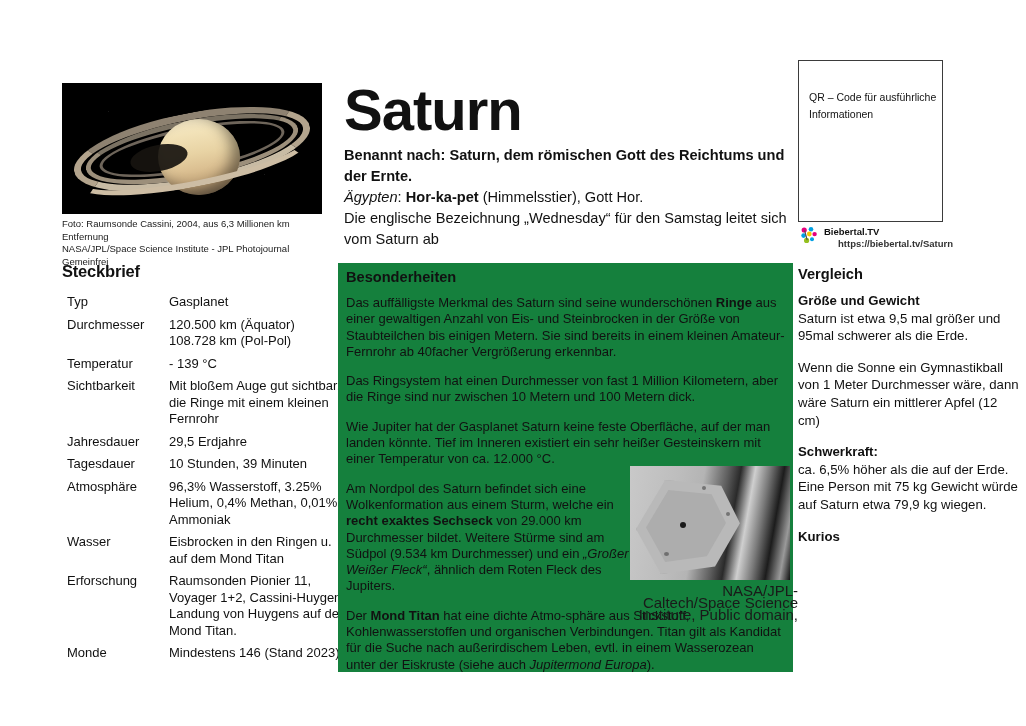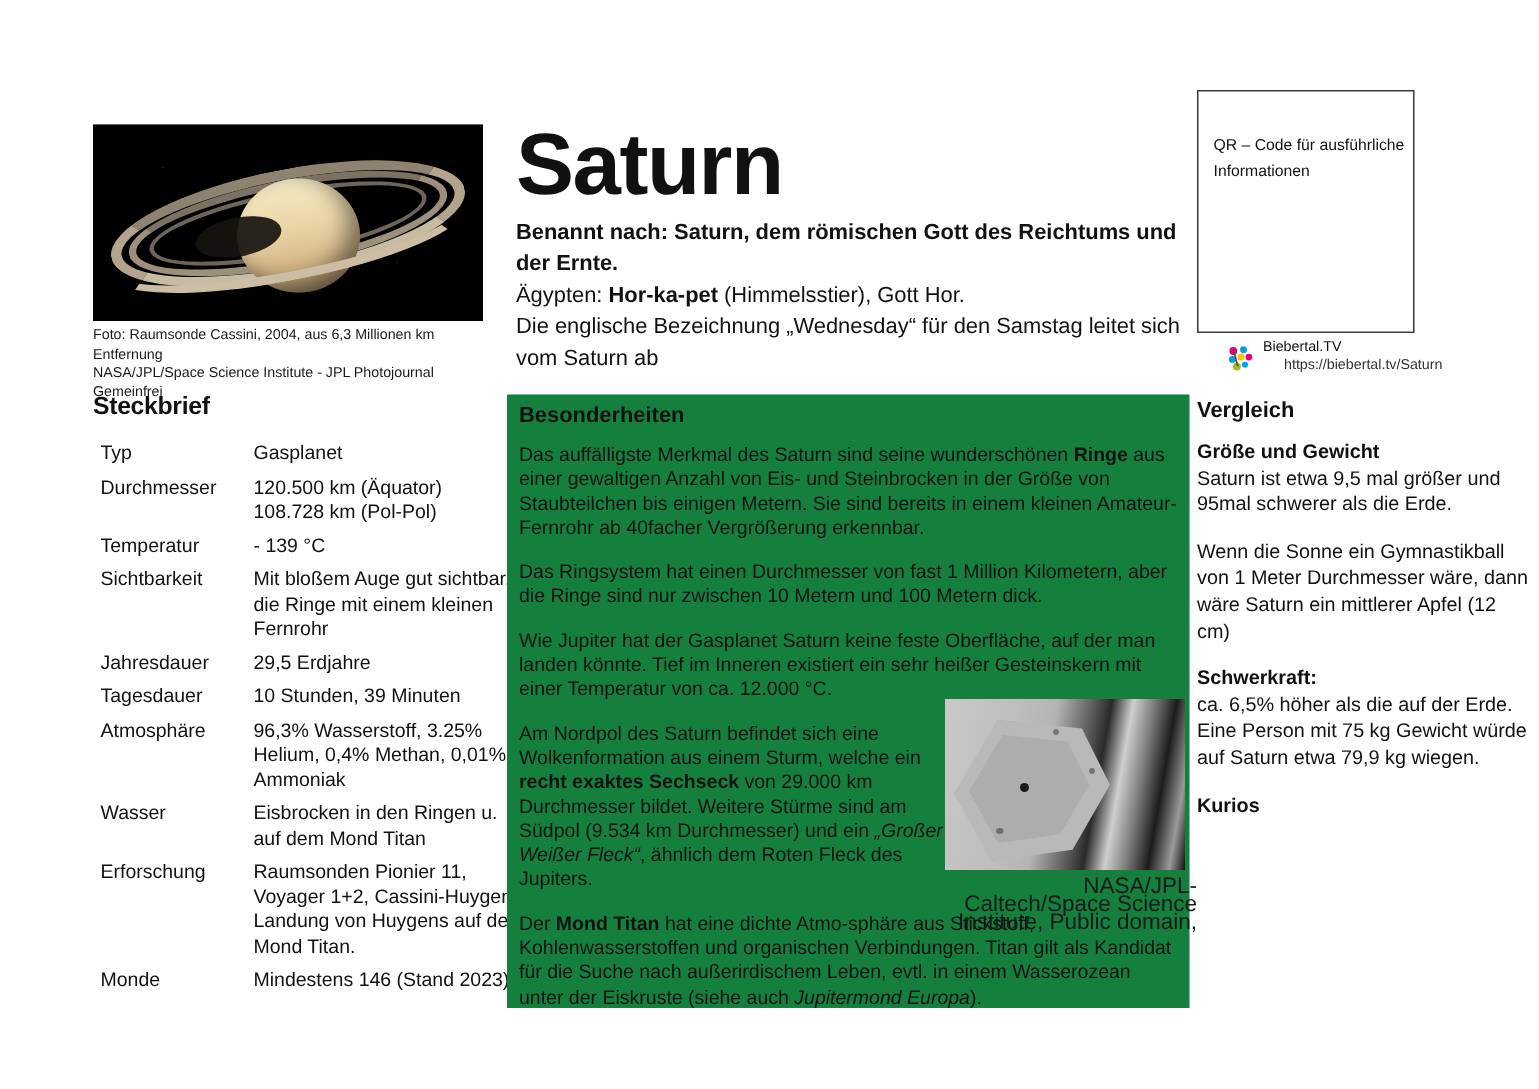--- a/index.html
+++ b/index.html
@@ -147,21 +147,21 @@
     letter-spacing: -1px;
   }
   .title-sub {
     position: absolute;
     left: 344px; top: 145px;
     width: 452px;
     font-size: 14.6px;
     line-height: 21px;
   }
   .title-sub .b { font-weight: bold; }
-  .title-sub .i { }
+  .title-sub .i { font-style: italic; }
 
   
   .panel {
     position: absolute;
     left: 338px; top: 263px;
     width: 455px;
     height: 409px;
     background: #15803d;
   }
   .panel-title {
@@ -250,24 +250,25 @@
   .qr-box-text {
     position: absolute;
     left: 10px; top: 28px;
     width: 150px;
     font-size: 10.5px;
     line-height: 17px;
   }
 
   .brand {
     position: absolute;
-    left: 818px; top: 226px;
+    left: 800px; top: 226px;
     display: flex;
-    align-items: flex-end;
+    align-items: flex-start;
     gap: 5px;
+    font-weight: bold;
   }
   .brand-logo {
     width: 19px; height: 19px;
     position: relative;
     flex: 0 0 19px;
   }
   .brand-text {
     font-size: 9.5px;
     line-height: 11.5px;
     color: #111;

